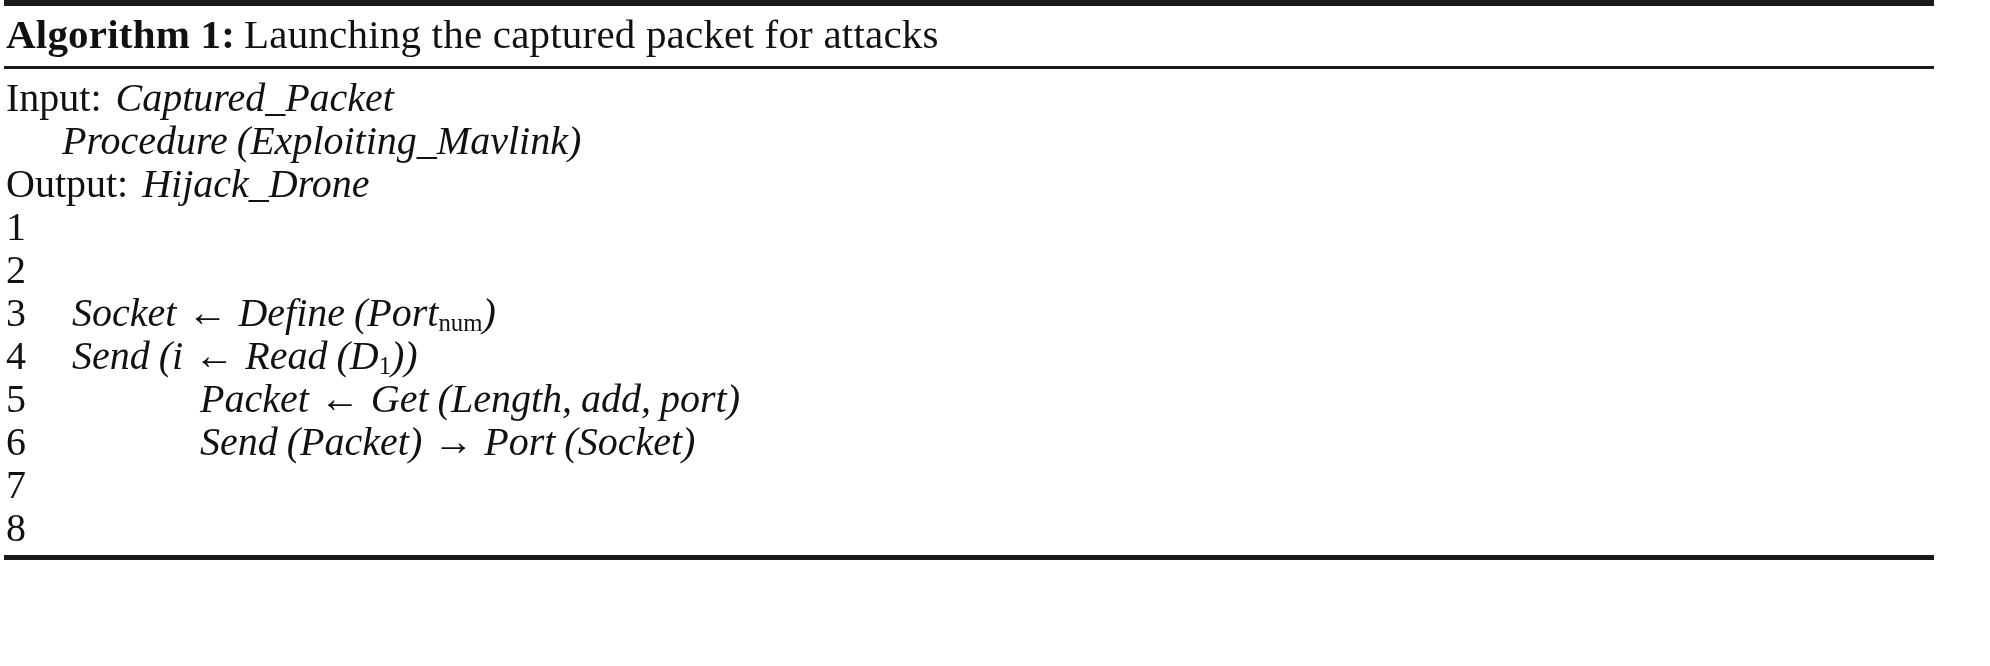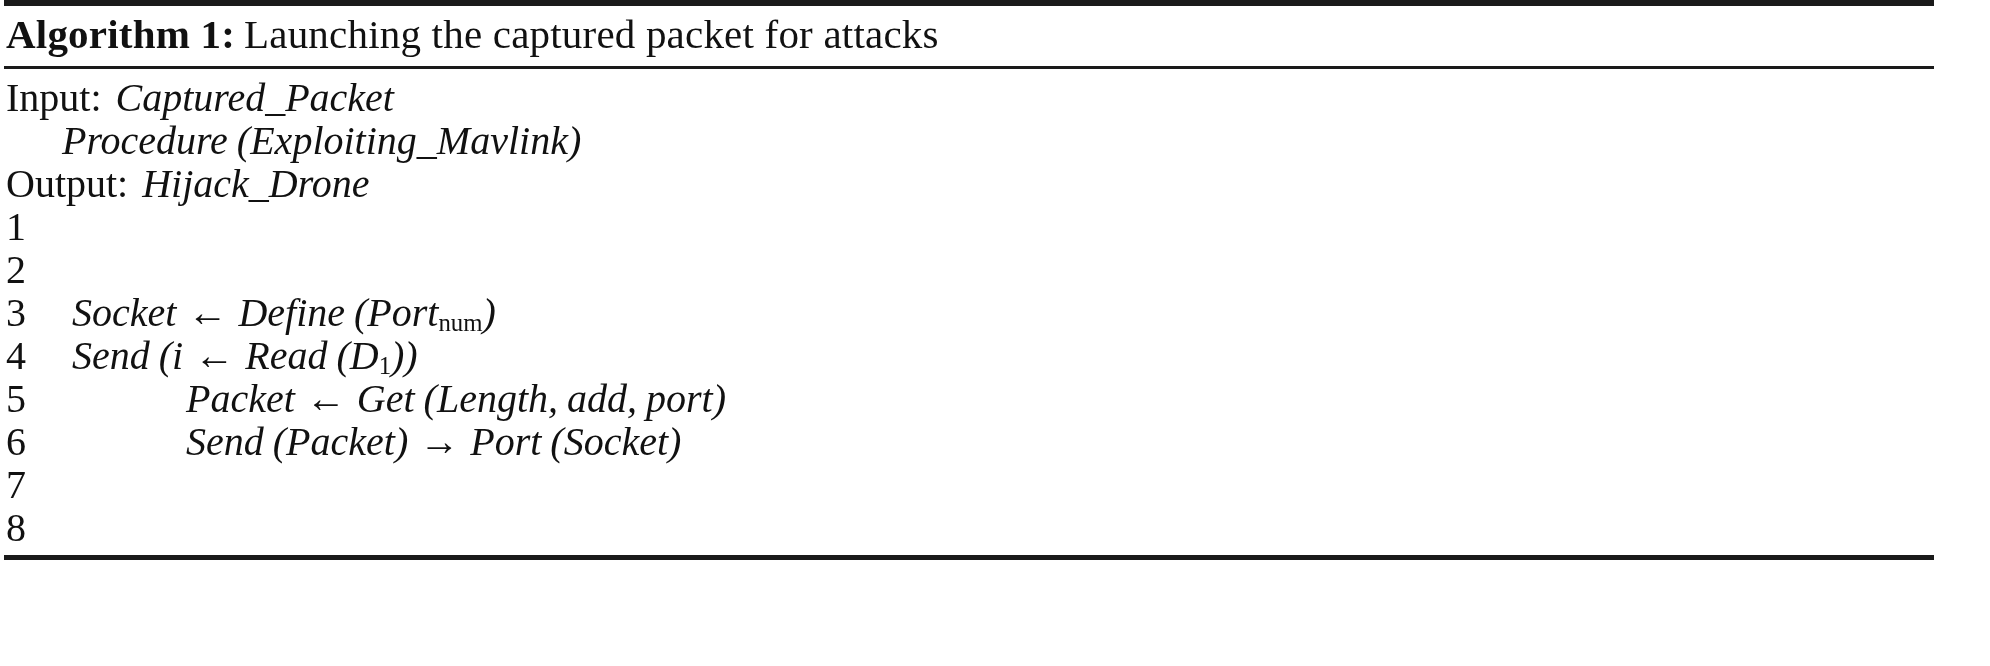--- a/index.html
+++ b/index.html
@@ -80,21 +80,21 @@
     font-size: 40px;
   }
   .content {
     position: absolute;
     top: 0;
     left: 6px;
   }
   .content.ind0  { left: 6px; }
   .content.ind1  { left: 62px; }
   .content.ind2  { left: 72px; }
-  .content.ind3  { left: 186px; }
+  .content.ind3  { left: 200px; }
 
   .rm { font-style: normal; }
   .it { font-style: italic; }
 
   sub {
     font-size: 0.62em;
     vertical-align: -0.22em;
     line-height: 0;
   }
   sub.num0 { font-style: normal; }

